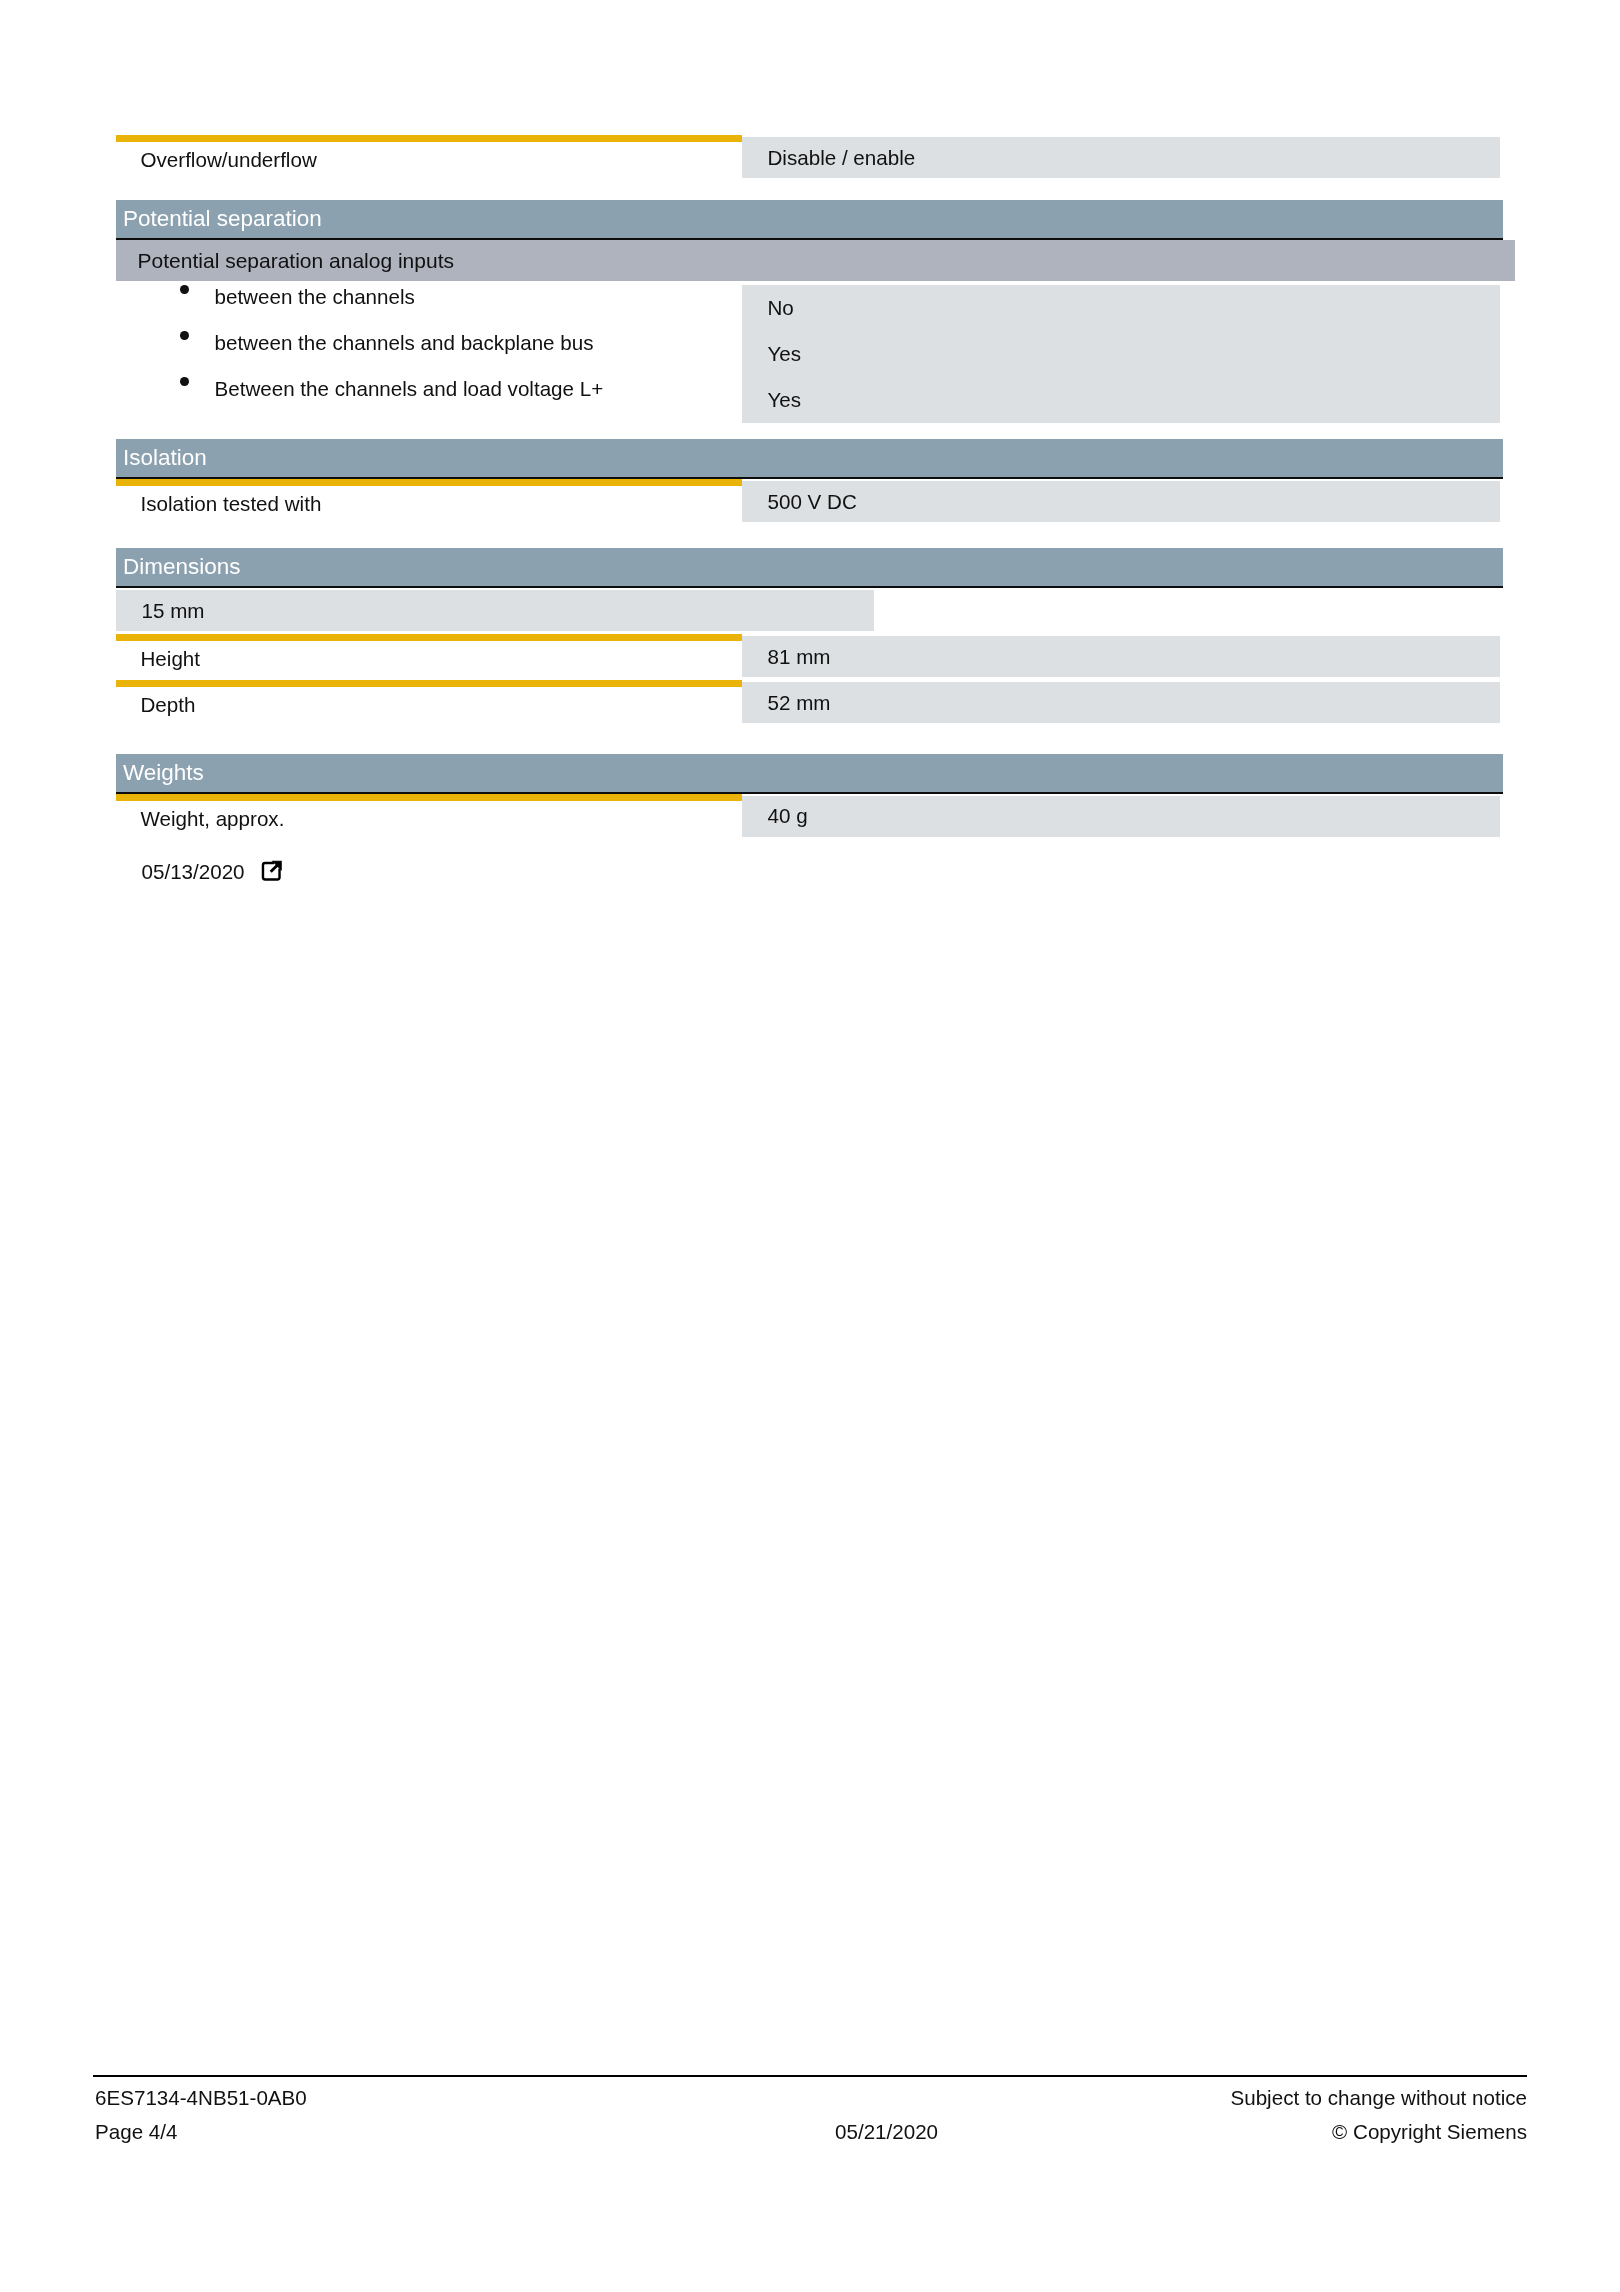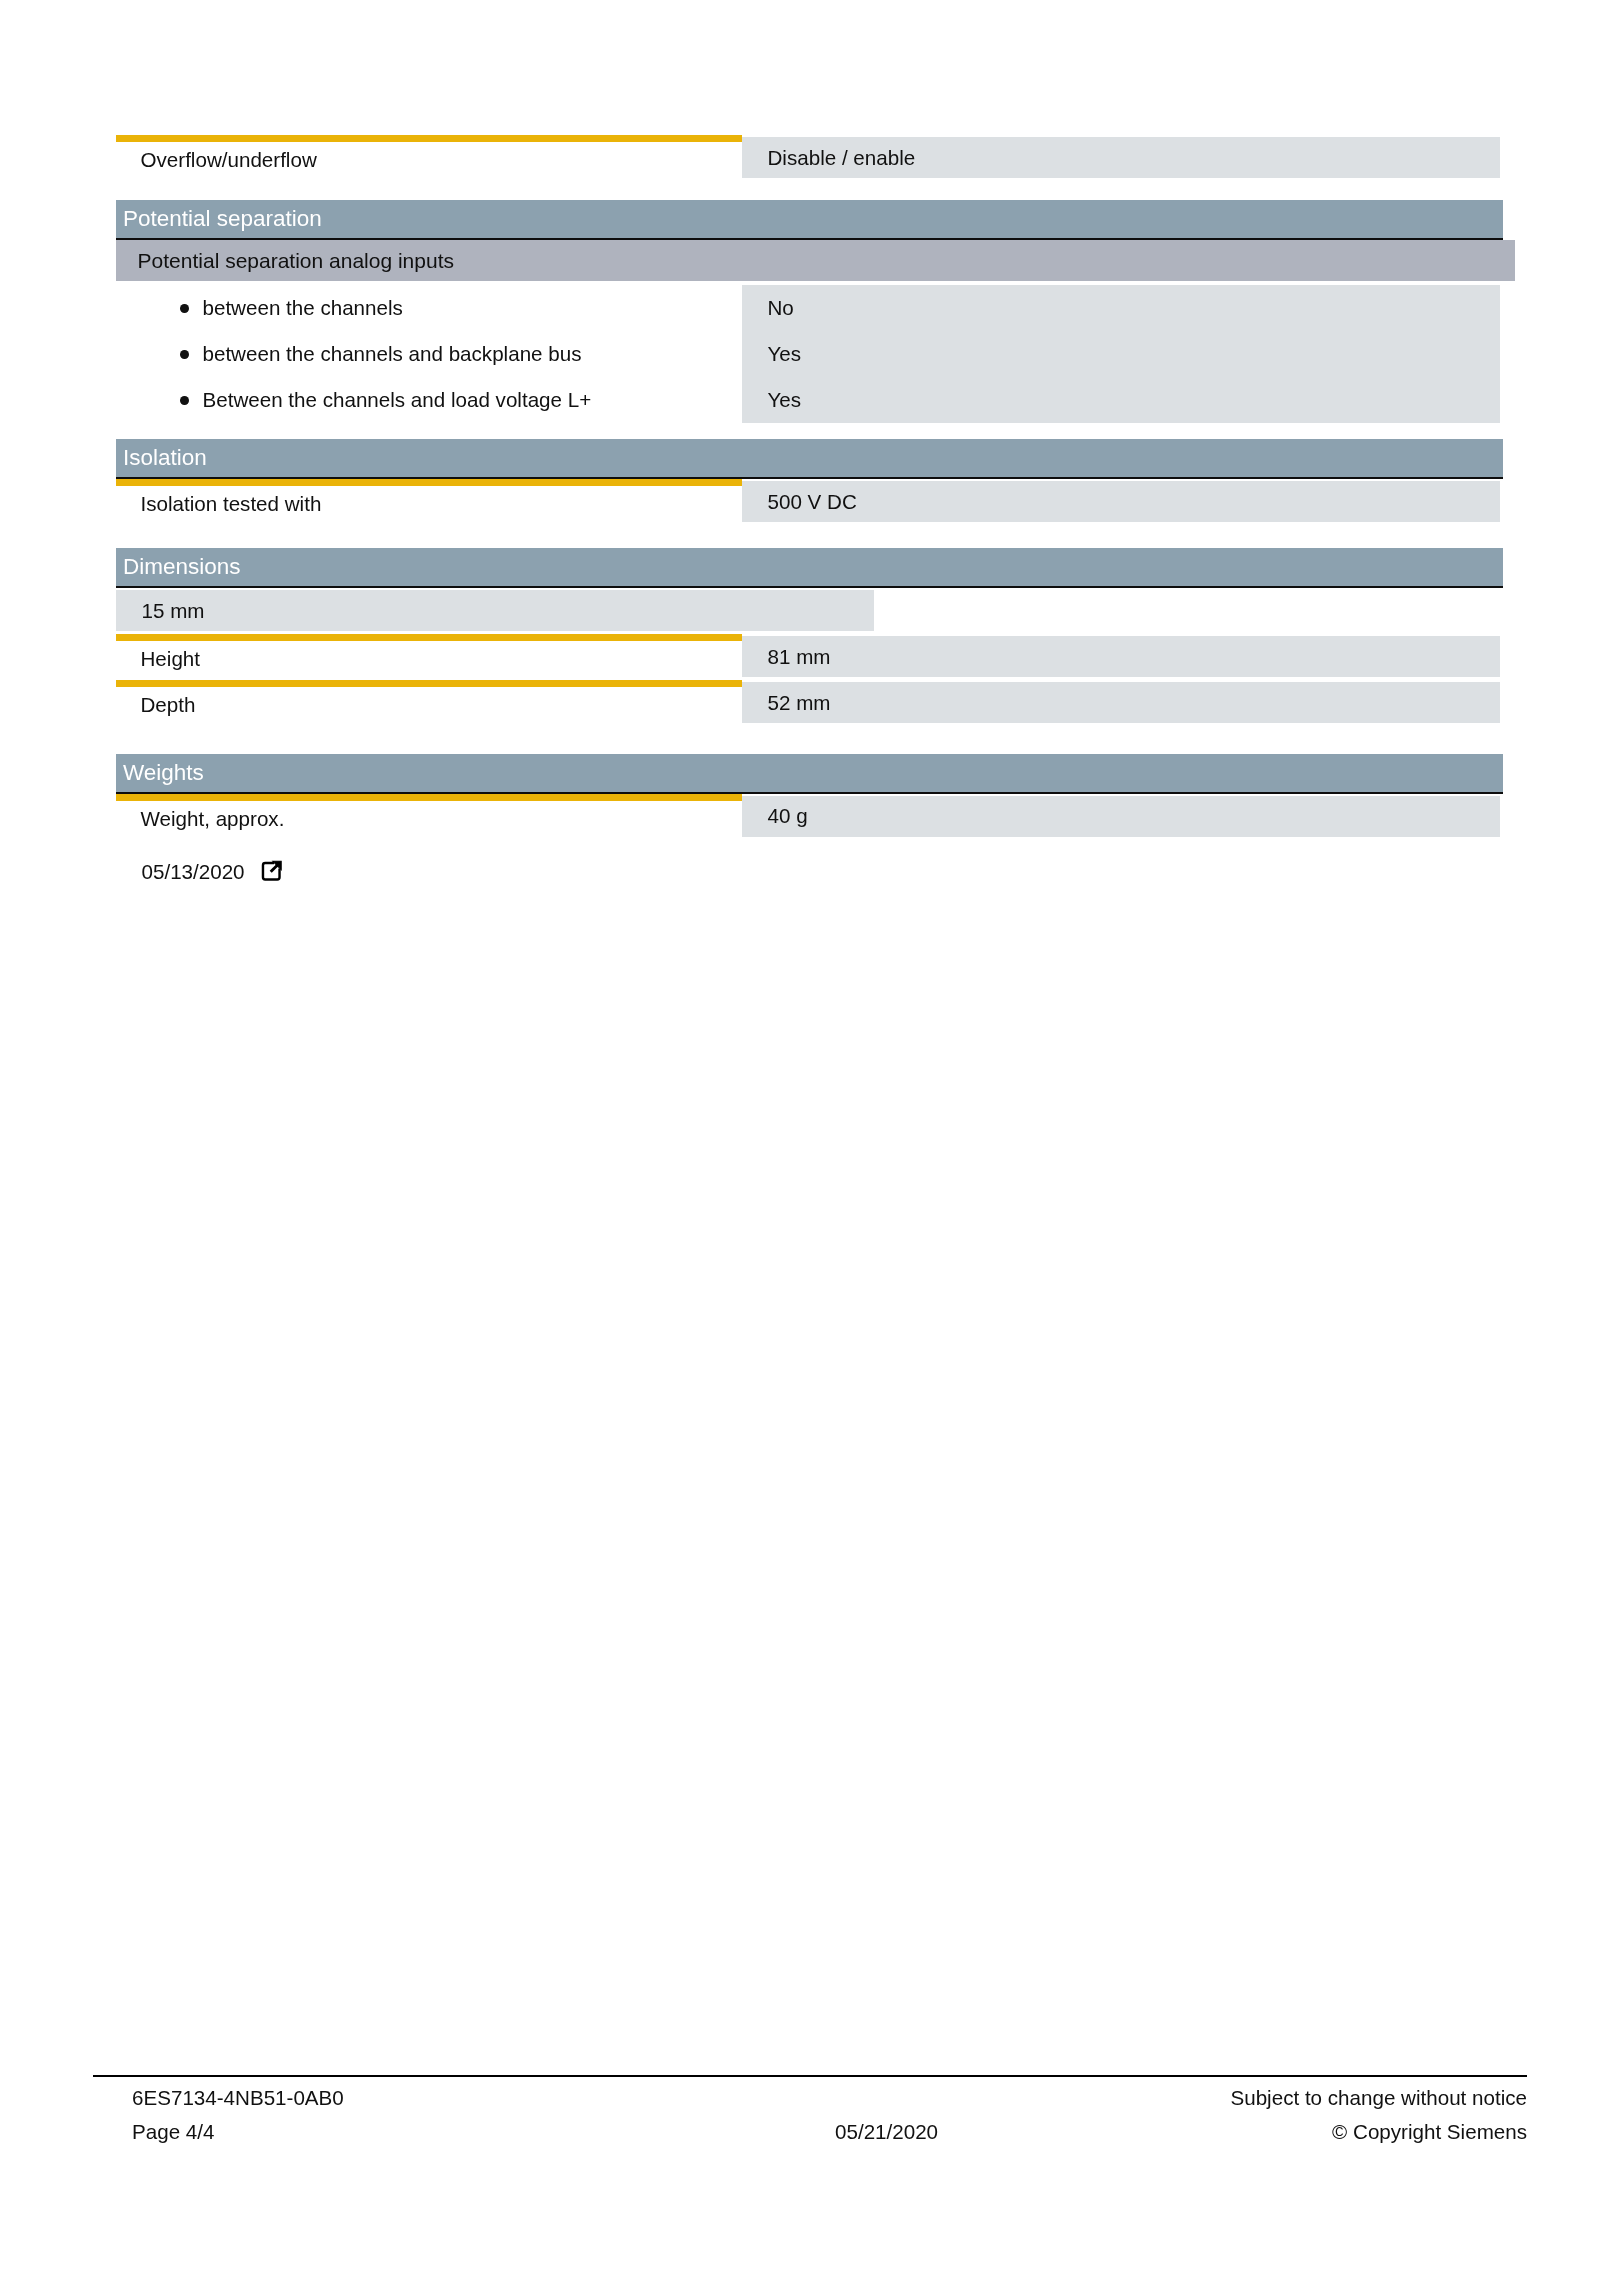--- a/index.html
+++ b/index.html
@@ -58,22 +58,23 @@
     display:flex;align-items:center;
     padding-left:21.6px;
   }
   
   .bullet-row{display:flex;align-items:stretch;}
   .bullet-row .blabel{
     width:626px;box-sizing:border-box;
     background:#ffffff;
     padding-left:64px;
     height:46px;
-    display:flex;align-items:center;
-    font-size:20.6px;
+    display:flex;align-items:flex-start;
+    font-size:20.6px;
+    gap:12px;
   }
   .bullet-row .bvalue{
     width:758px;box-sizing:border-box;
     background:#dce0e3;
     padding-left:25.5px;
     height:46px;
     display:flex;align-items:center;
     font-size:20.6px;
   }
   .bullet-dot{
@@ -96,21 +97,21 @@
   }
   .ext-icon{margin-left:13.7px;display:inline-flex;}
   
   .footer{
     position:absolute;
     left:93px;top:2075px;
     width:1434px;
     border-top:2.9px solid #000000;
   }
   .footer-inner{position:relative;width:100%;padding-top:3.9px;}
-  .f-left{position:absolute;left:2px;top:3.9px;line-height:34px;font-size:20.6px;margin-left:37px;}
+  .f-left{position:absolute;left:2px;top:3.9px;line-height:34px;font-size:20.6px;}
   .f-right{position:absolute;right:0;top:3.9px;line-height:34px;font-size:20.6px;text-align:right;}
   .f-date{position:absolute;left:742px;top:38px;line-height:34px;font-size:20.6px;}
   .spacer20{height:19.6px;}
   .spacer16{height:15.7px;}
   .spacer24{height:23.5px;}
   .spacer28{height:27.4px;}
 </style>
 </head>
 <body>
 

